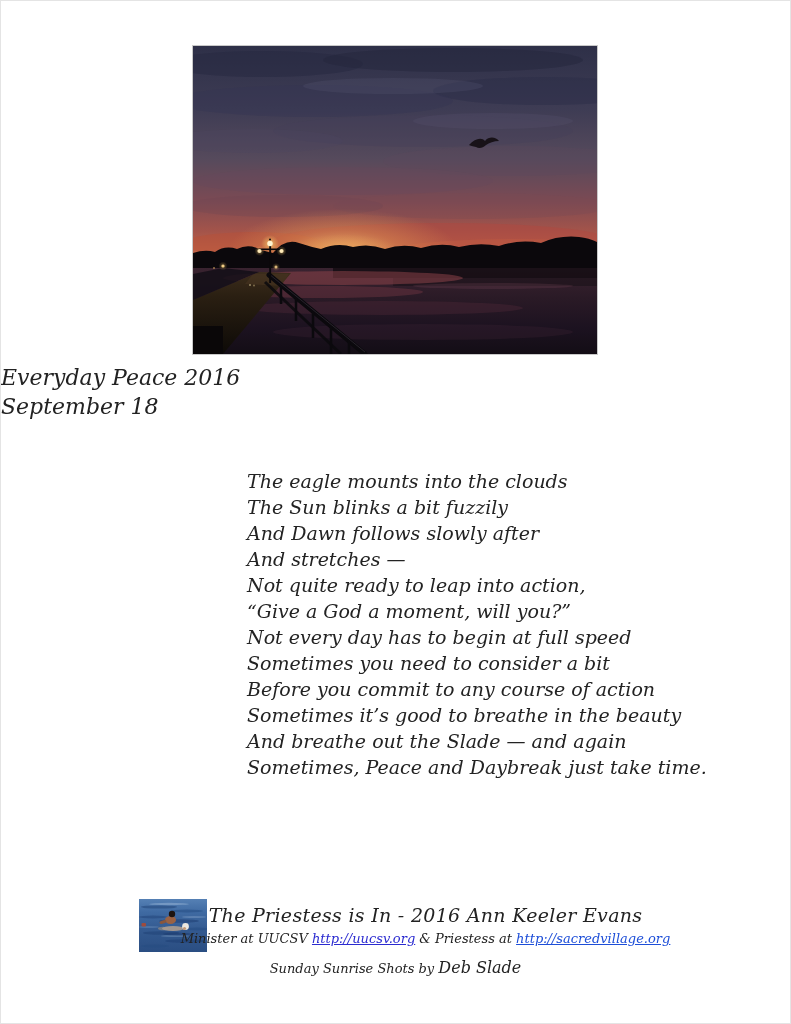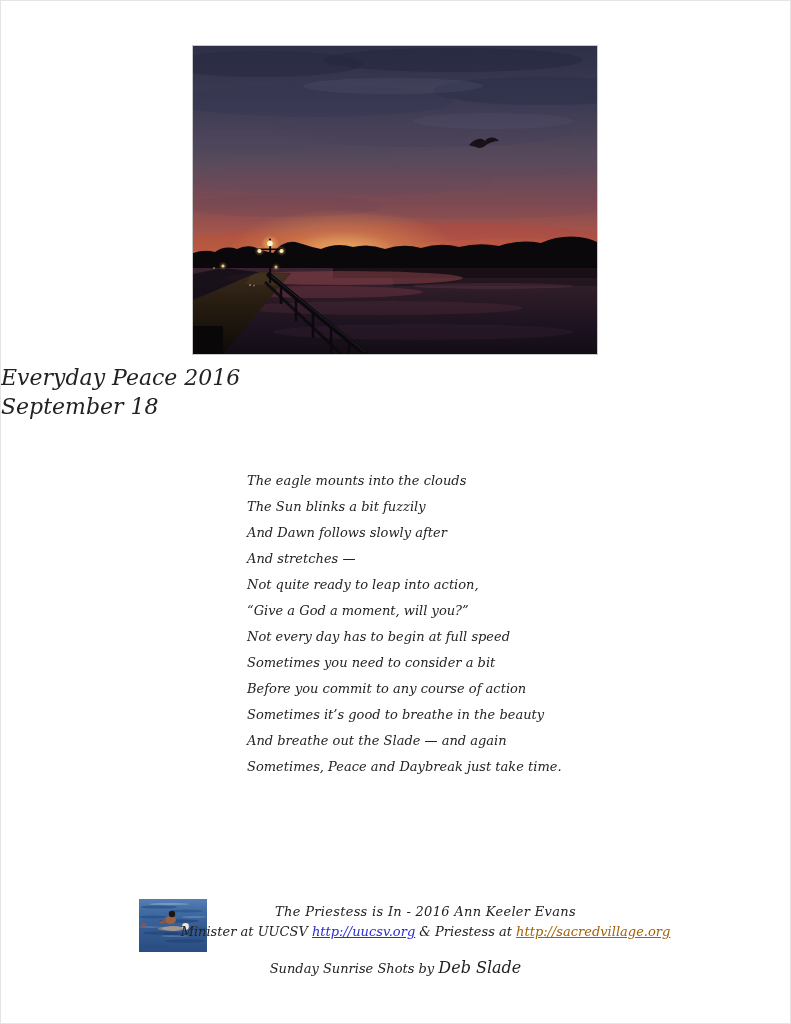--- a/index.html
+++ b/index.html
@@ -23,34 +23,34 @@
   .title-block{
     position:absolute;left:0;right:0;top:362px;
     text-align:left;
     font-style:italic;
     font-size:22px;line-height:29px;
     color:#222222;
   }
   .poem{
     position:absolute;left:246px;top:467px;
     font-style:italic;
-    font-size:13px;line-height:26px;
+    font-size:19px;line-height:26px;
     color:#232323;
     white-space:nowrap;
   }
   .footer-photo{
     position:absolute;left:138px;top:898px;
     width:68px;height:53px;
   }
   .footer-text{
     position:absolute;left:120px;right:60px;top:903px;
     text-align:center;
     font-style:italic;
   }
-  .footer-byline{font-size:13px;color:#222222;letter-spacing:0.3px;}
+  .footer-byline{font-size:19px;color:#222222;letter-spacing:0.3px;}
   .footer-roles{font-size:13px;margin-top:5px;color:#222222;}
   .footer-roles a{text-decoration:underline;}
   .credit-line{
     position:absolute;left:0;right:0;top:957px;
     text-align:center;font-style:italic;color:#222222;
     font-size:13px;
   }
   .credit-name{font-size:16px;}
 </style>
 </head>
@@ -232,21 +232,21 @@
         <circle cx="46.5" cy="27.5" r="3.4" fill="#ece8e0"></circle>
         <circle cx="45.5" cy="29.5" r="1.6" fill="#c49a78"></circle>
         <rect x="2.5" y="24" width="4.5" height="3.5" rx="1" fill="#a84a34" opacity="0.9"></rect>
       </g>
     </svg>
   </div>
 
   <div class="footer-text">
     <div class="footer-byline">The Priestess is In - 2016 Ann Keeler Evans</div>
     <div class="footer-roles">
-      <span>Minister at UUCSV </span><a href="#" class="footer-link" style="color: rgb(43, 43, 208);">http://uucsv.org</a><span> &amp; Priestess at </span><a href="#" class="footer-link" style="color: #a16207;">http://sacredvillage.org</a>
+      <span>Minister at UUCSV </span><a href="#" class="footer-link" style="color: rgb(43, 43, 208);">http://uucsv.org</a><span> &amp; Priestess at </span><a href="#" class="footer-link" style="color: #1d4ed8;">http://sacredvillage.org</a>
     </div>
   </div>
 
   <div class="credit-line">
     <span>Sunday Sunrise Shots by </span><span class="credit-name">Deb Slade</span>
   </div>
 
 </div>
 
 </body></html>

